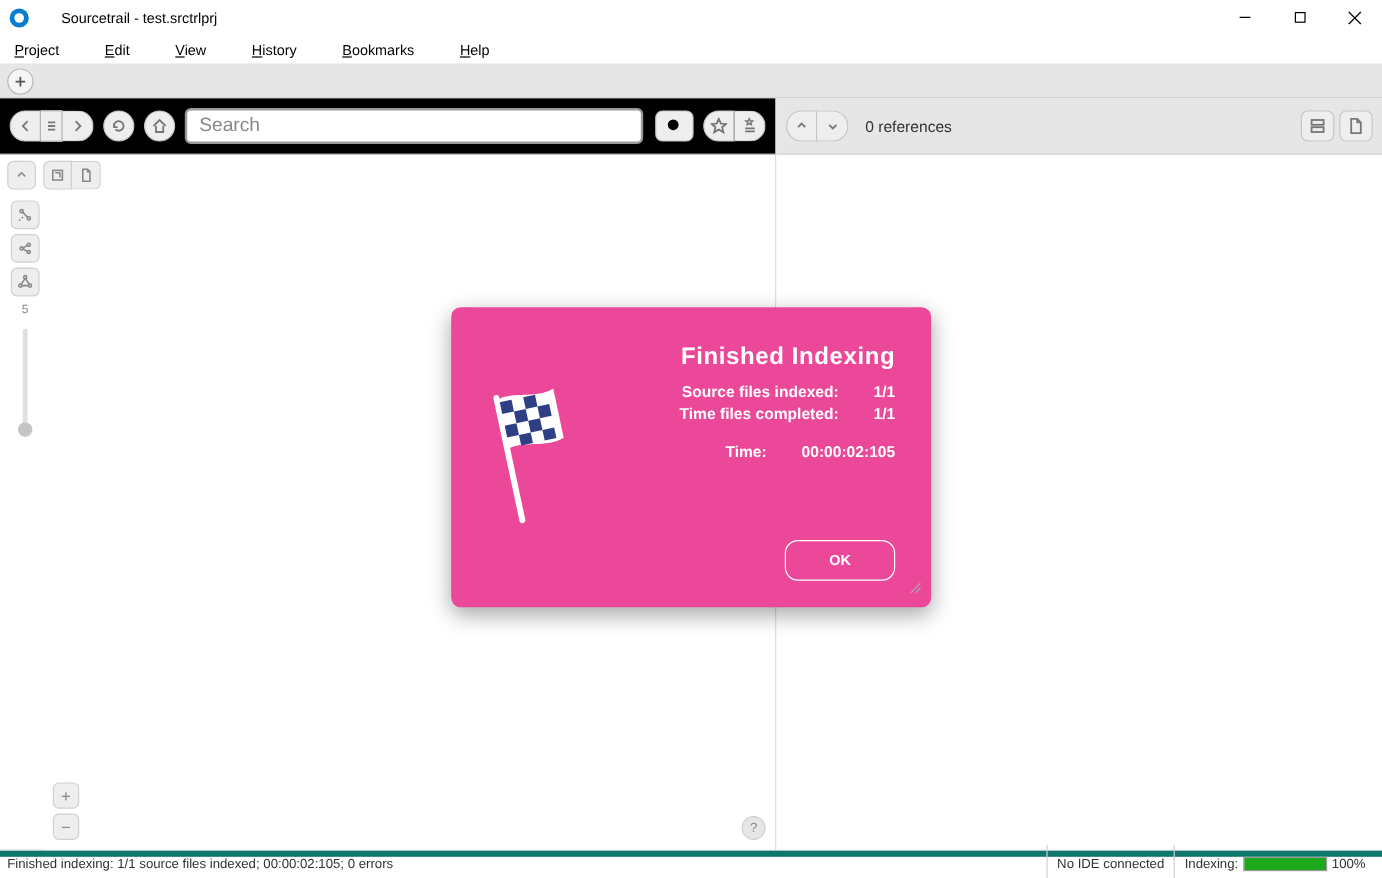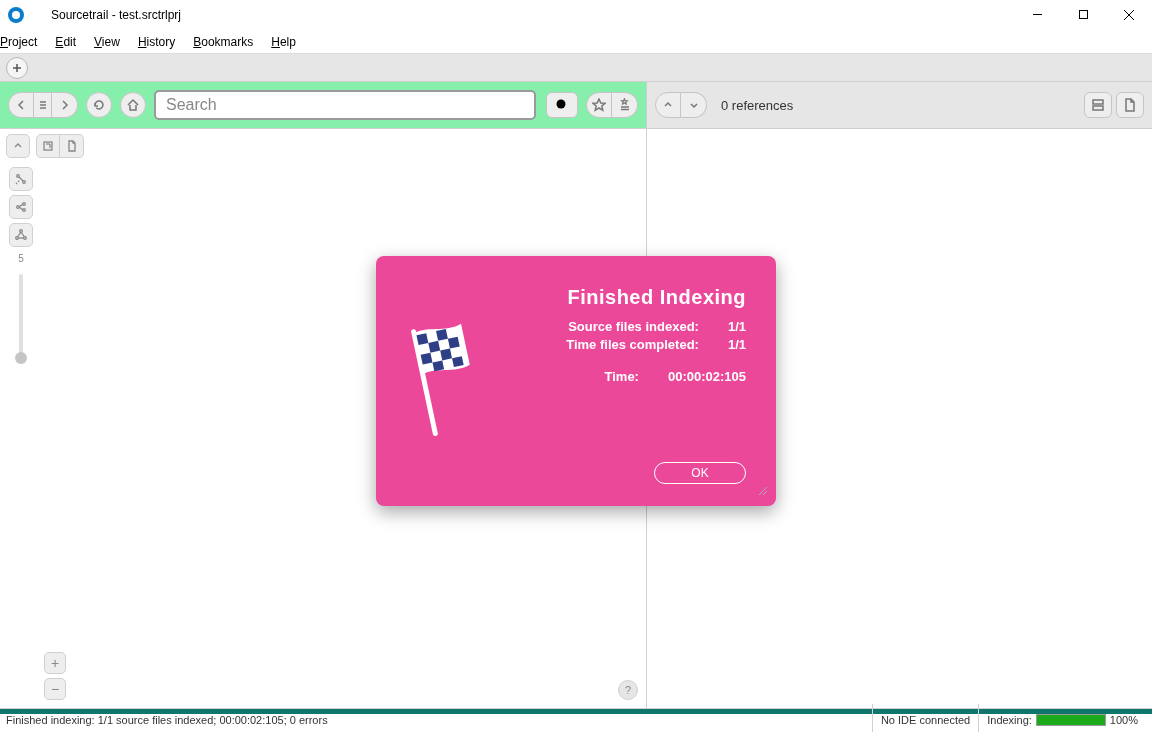--- a/index.html
+++ b/index.html
@@ -8,36 +8,36 @@
   
   .titlebar { height: 30px; display: flex; align-items: center; padding: 0 0 0 8px; background: #fff; border-bottom: 1px solid #fff; }
   .titlebar .app-icon { width: 16px; height: 16px; background: #0a7dcf; border-radius: 50%; display:flex; align-items:center; justify-content:center; margin-right: 6px;}
   .titlebar .app-icon::after { content:""; width:8px; height:8px; background:#fff; border-radius:50%; }
   .titlebar .title { font-size: 12px; color: #000; flex: 1; margin-left: 21px; }
   .titlebar .win-controls { display: flex; height: 100%; }
   .titlebar .win-btn { width: 46px; height: 100%; display:flex; align-items:center; justify-content:center; font-size: 14px; }
   .titlebar .win-btn svg { stroke: #000; stroke-width: 1; fill: none; }
 
   
-  .menubar { height: 24px; display:flex; align-items:center; padding: 0 0; border-bottom: 1px solid #dcdcdc; }
+  .menubar { height: 24px; display:flex; align-items:center; padding: 0 12px; border-bottom: 1px solid #dcdcdc; gap: 20px; }
   .menubar .menu-item { font-size: 12px; color: #000; margin-right: 18px; cursor: default; }
   .menubar .menu-item u { text-decoration: underline; }
 
   
   .tabstrip { height: 28px; background: #e6e6e6; border-bottom: 1px solid #cfcfcf; display:flex; align-items:center; padding-left: 6px;}
   .tab-plus { width: 22px; height: 22px; border: 1px solid #b8b8b8; border-radius: 50%; background: #f5f5f5; display:flex; align-items:center; justify-content:center; }
   .tab-plus svg { stroke:#555; stroke-width:1.5; }
 
   
   .content { height: 627px; display:flex; border-bottom: 1px solid #cfcfcf;}
   .left-pane { width: 647px; border-right: 1px solid #cfcfcf; display:flex; flex-direction:column;}
   .right-pane { flex:1; display:flex; flex-direction:column; }
 
   
-  .toolbar-row { height: 47px; background:#86efac; border-bottom:1px solid #cfcfcf; display:flex; align-items:center; padding: 0 8px; gap:4px;}
+  .toolbar-row { height: 47px; background:#000000; border-bottom:1px solid #cfcfcf; display:flex; align-items:center; padding: 0 8px; gap:4px;}
   .btn-group { display:flex; }
   .tb-btn { height:26px; min-width:26px; background:#eeeeee; border:1px solid #c5c5c5; display:flex; align-items:center; justify-content:center; padding:0 4px;}
   .btn-group .tb-btn:first-child { border-top-left-radius:13px; border-bottom-left-radius:13px;}
   .btn-group .tb-btn:last-child { border-top-right-radius:13px; border-bottom-right-radius:13px;}
   .btn-group .tb-btn + .tb-btn { border-left:none; }
   .tb-round { border-radius: 50%; width:26px;}
   .tb-btn svg { stroke:#777; fill:none; stroke-width:1.5;}
   .search-wrap { display:flex; align-items:center; flex:1; margin-left:4px; }
   .search-input { flex:1; height:30px; border:2px solid #9a9a9a; border-radius:5px; padding:0 10px; font-size:16px; color:#888; background:#fff;}
   .search-input::placeholder { color:#888; font-style: normal;}
@@ -76,21 +76,21 @@
   .progress-fill { background:#1caa1c; width:100%;}
 
   
   .modal { position:absolute; left:376px; top:256px; width:400px; height:250px; background:#ec4899; border-radius:8px; box-shadow: 0 6px 18px rgba(0,0,0,.35); color:#fff; font-family: "Segoe UI", Arial, sans-serif;}
   .modal .flag { position:absolute; left:30px; top:62px;}
   .modal .heading { position:absolute; top:30px; left:0; right:30px; text-align:right; font-size:20px; font-weight:700; letter-spacing:.5px;}
   .modal .stats { position:absolute; top:62px; right:30px; text-align:right; font-size:13px; font-weight:600; line-height:1.4;}
   .modal .stats .row { display:flex; justify-content:flex-end; gap:29px;}
   .modal .stats .row .lbl { min-width:170px; text-align:right;}
   .modal .stats .time-row { margin-top:14px;}
-  .modal .ok-btn { position:absolute; bottom:22px; right:30px; width:92px; height:22px; border:1.5px solid #fff; border-radius:11px; background:transparent; color:#fff; font-size:12px; display:flex; align-items:center; justify-content:center; font-weight:400;}
+  .modal .ok-btn { position:absolute; bottom:22px; right:30px; width:92px; height:34px; border:1.5px solid #fff; border-radius:11px; background:transparent; color:#fff; font-size:12px; display:flex; align-items:center; justify-content:center; font-weight:700;}
   .modal .grip { position:absolute; right:8px; bottom:6px; }
   .modal .grip svg { stroke:#aab; stroke-width:1;}
 
 </style>
 </head>
 <body>
 
 <div class="titlebar">
   <div class="app-icon"></div>
   <div class="title">Sourcetrail - test.srctrlprj</div>

